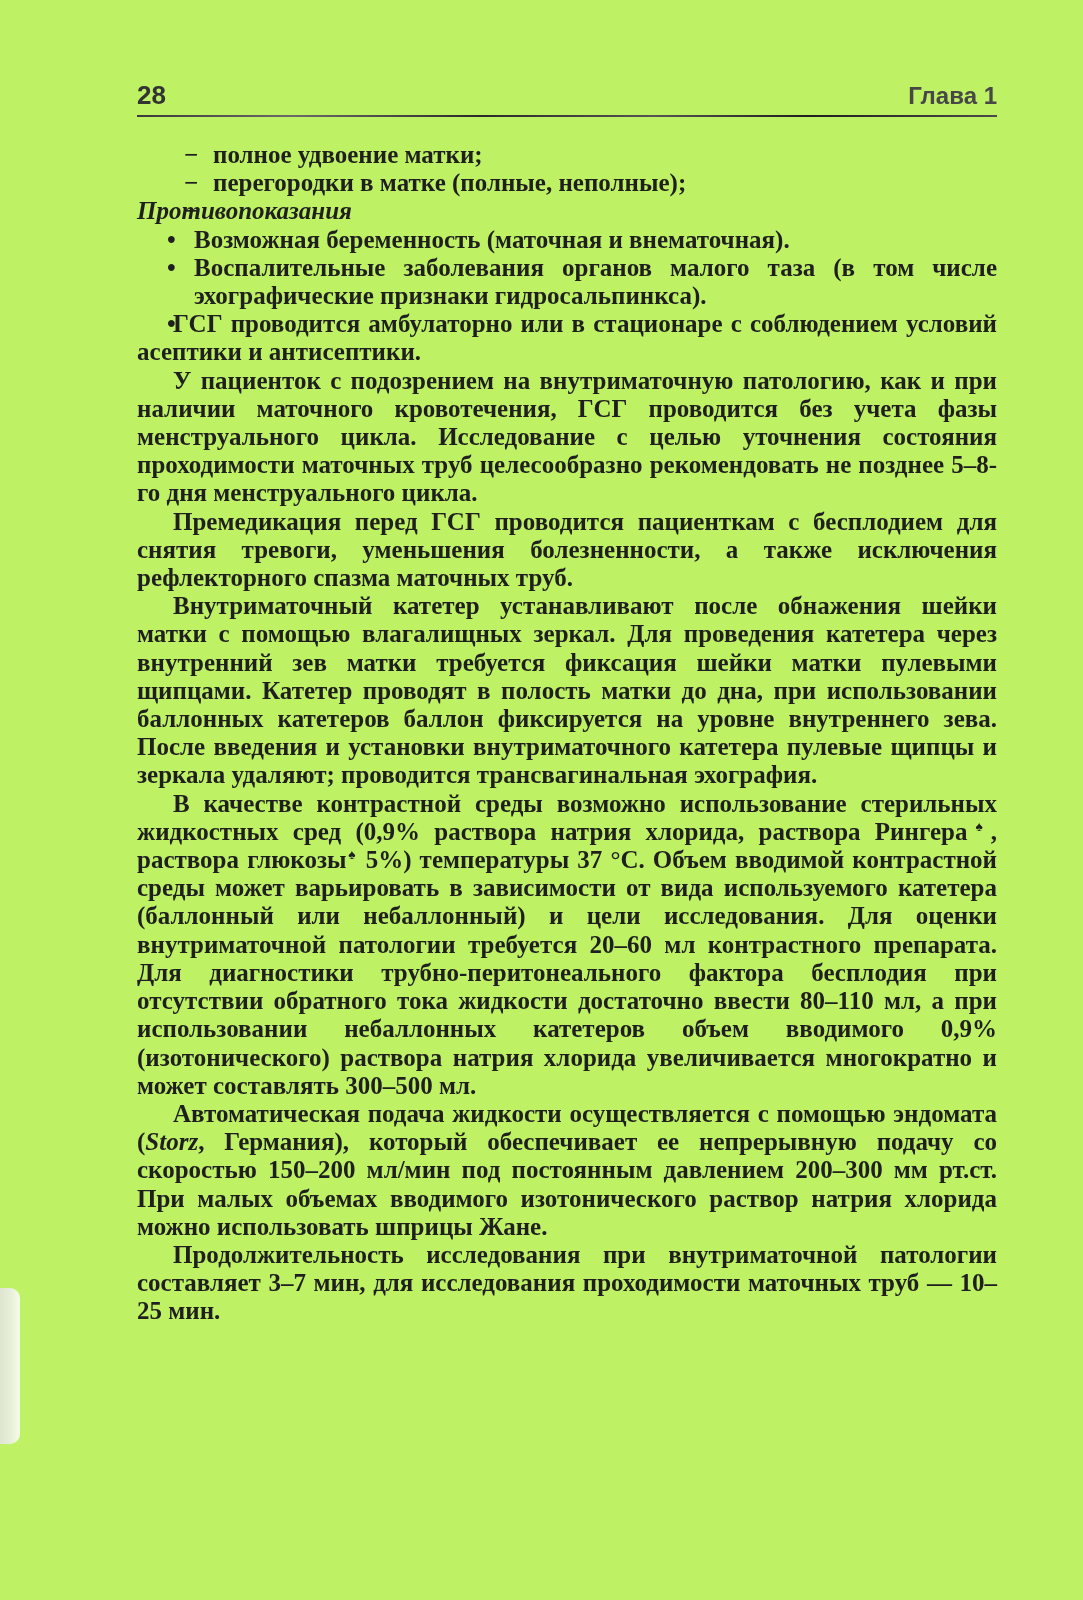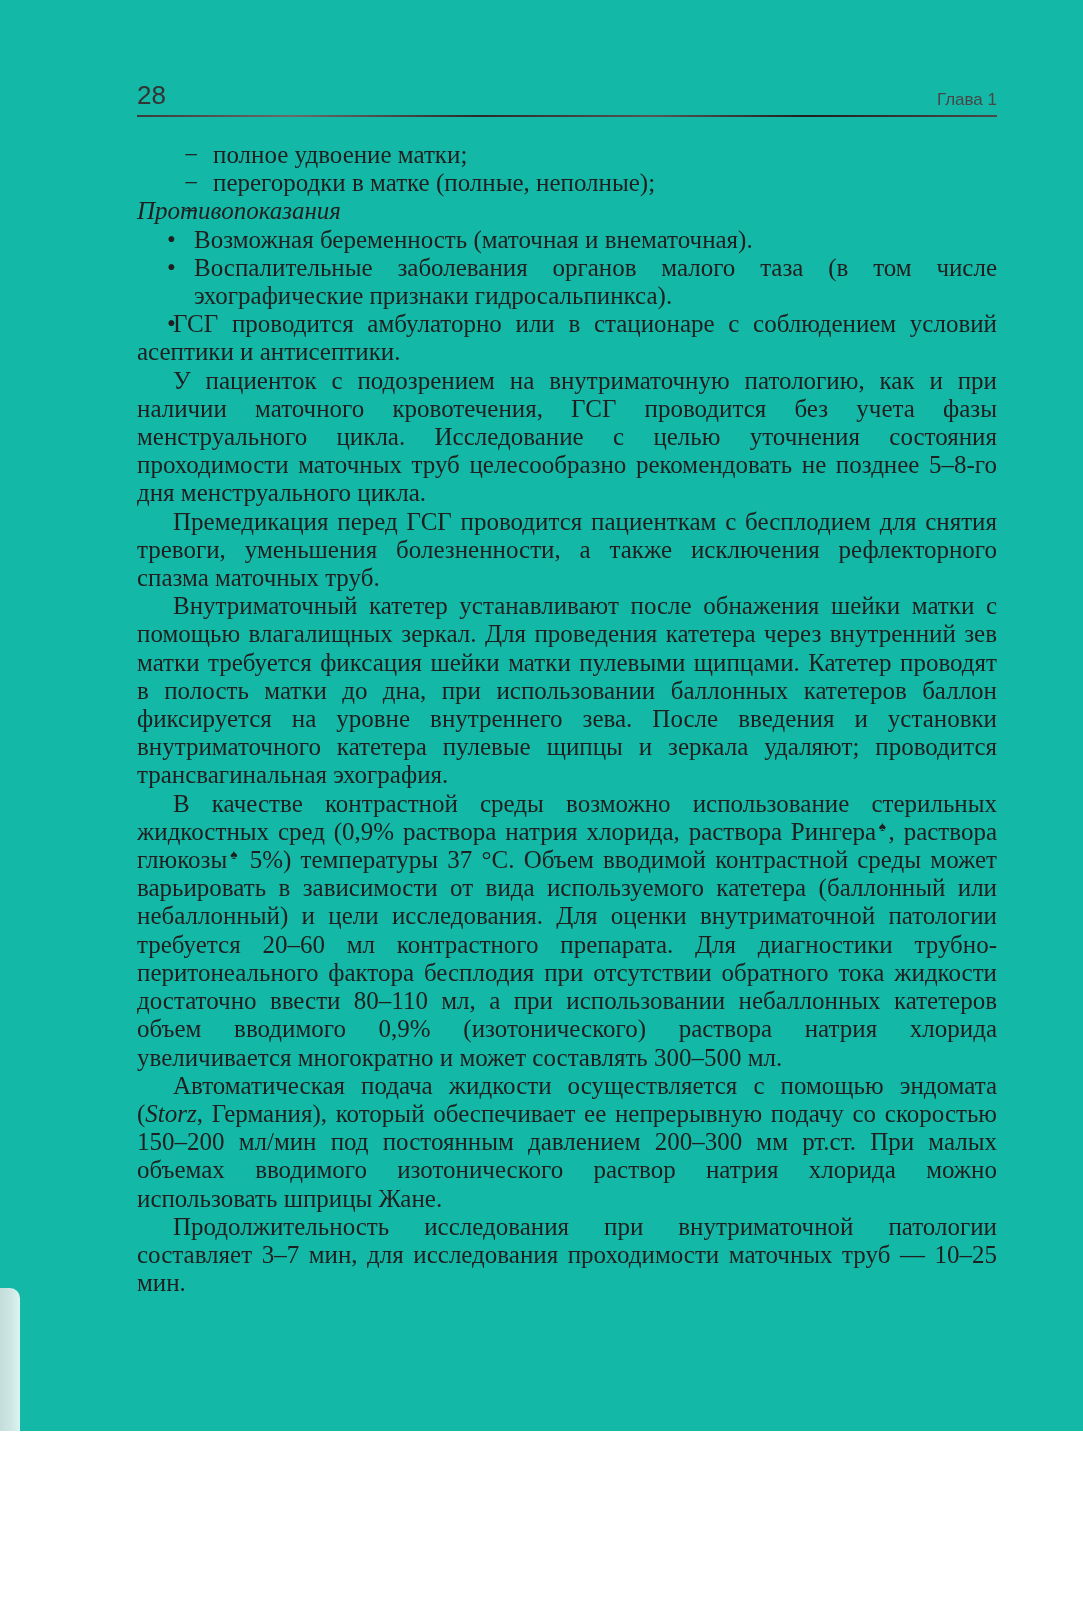--- a/index.html
+++ b/index.html
@@ -1,31 +1,32 @@
 <!DOCTYPE html>
 <html lang="ru"><head>
 <meta charset="utf-8">
 <style>
   html,body{margin:0;padding:0;background:#ffffff;}
   .page{
     position:relative;
-    width:1083px;height:1431px;
-    background:#14b8a6;
+    width:1083px;height:1600px;
+    background:#bef264;
     overflow:hidden;
     font-family:"Liberation Serif","DejaVu Serif",serif;
     color:#222222;
+    font-weight:bold;
   }
   
   .page-header{
     position:absolute;left:137px;top:82px;width:860px;
     display:flex;justify-content:space-between;align-items:flex-end;
     font-family:"Liberation Sans","DejaVu Sans",sans-serif;
   }
   .page-number{font-size:26px;color:#333333;line-height:1;}
-  .chapter-label{font-size:17px;color:#474747;line-height:1;}
+  .chapter-label{font-size:24px;color:#474747;line-height:1;}
   .header-rule{
     position:absolute;left:137px;top:115px;width:860px;height:2px;
     background:linear-gradient(90deg,#3a3a3a 0%,#6a6a6a 18%,#2a2a2a 40%,#555 60%,#1f1f1f 78%,#4a4a4a 100%);
   }
   
   .content{
     position:absolute;left:137px;top:141px;width:860px;
     font-size:25px;line-height:28.2px;color:#1f1f1f;
     text-align:justify;
   }

